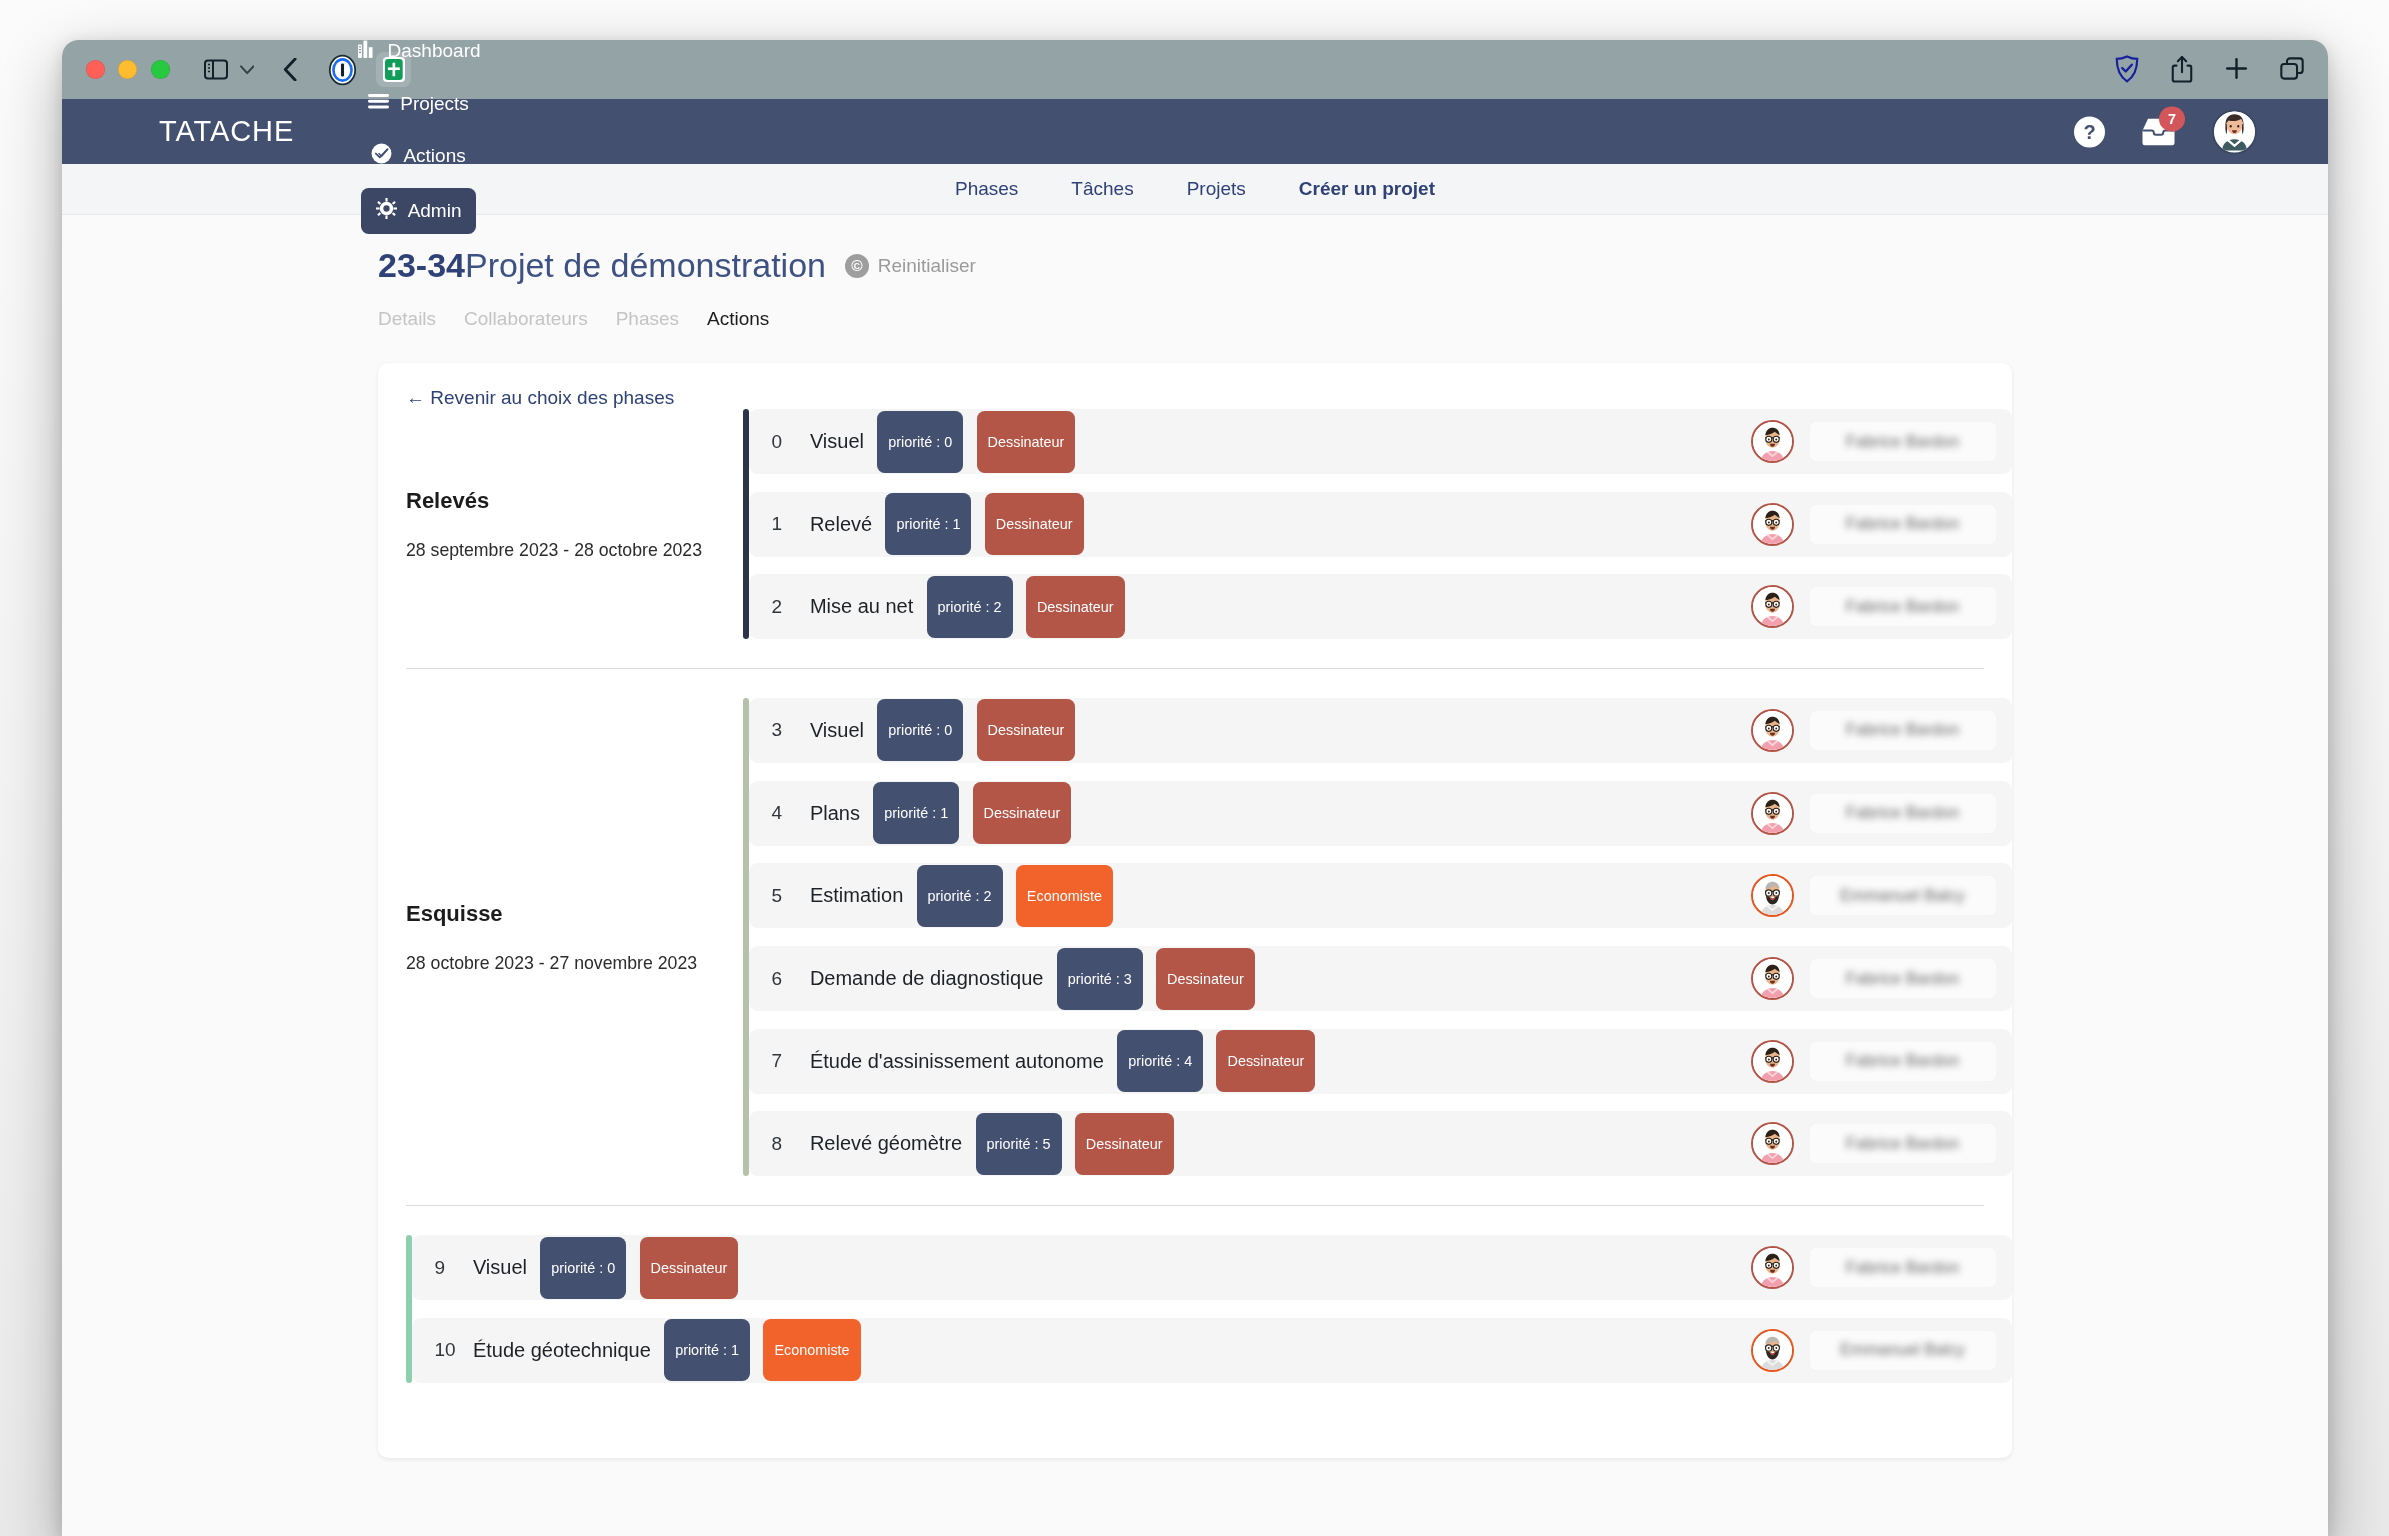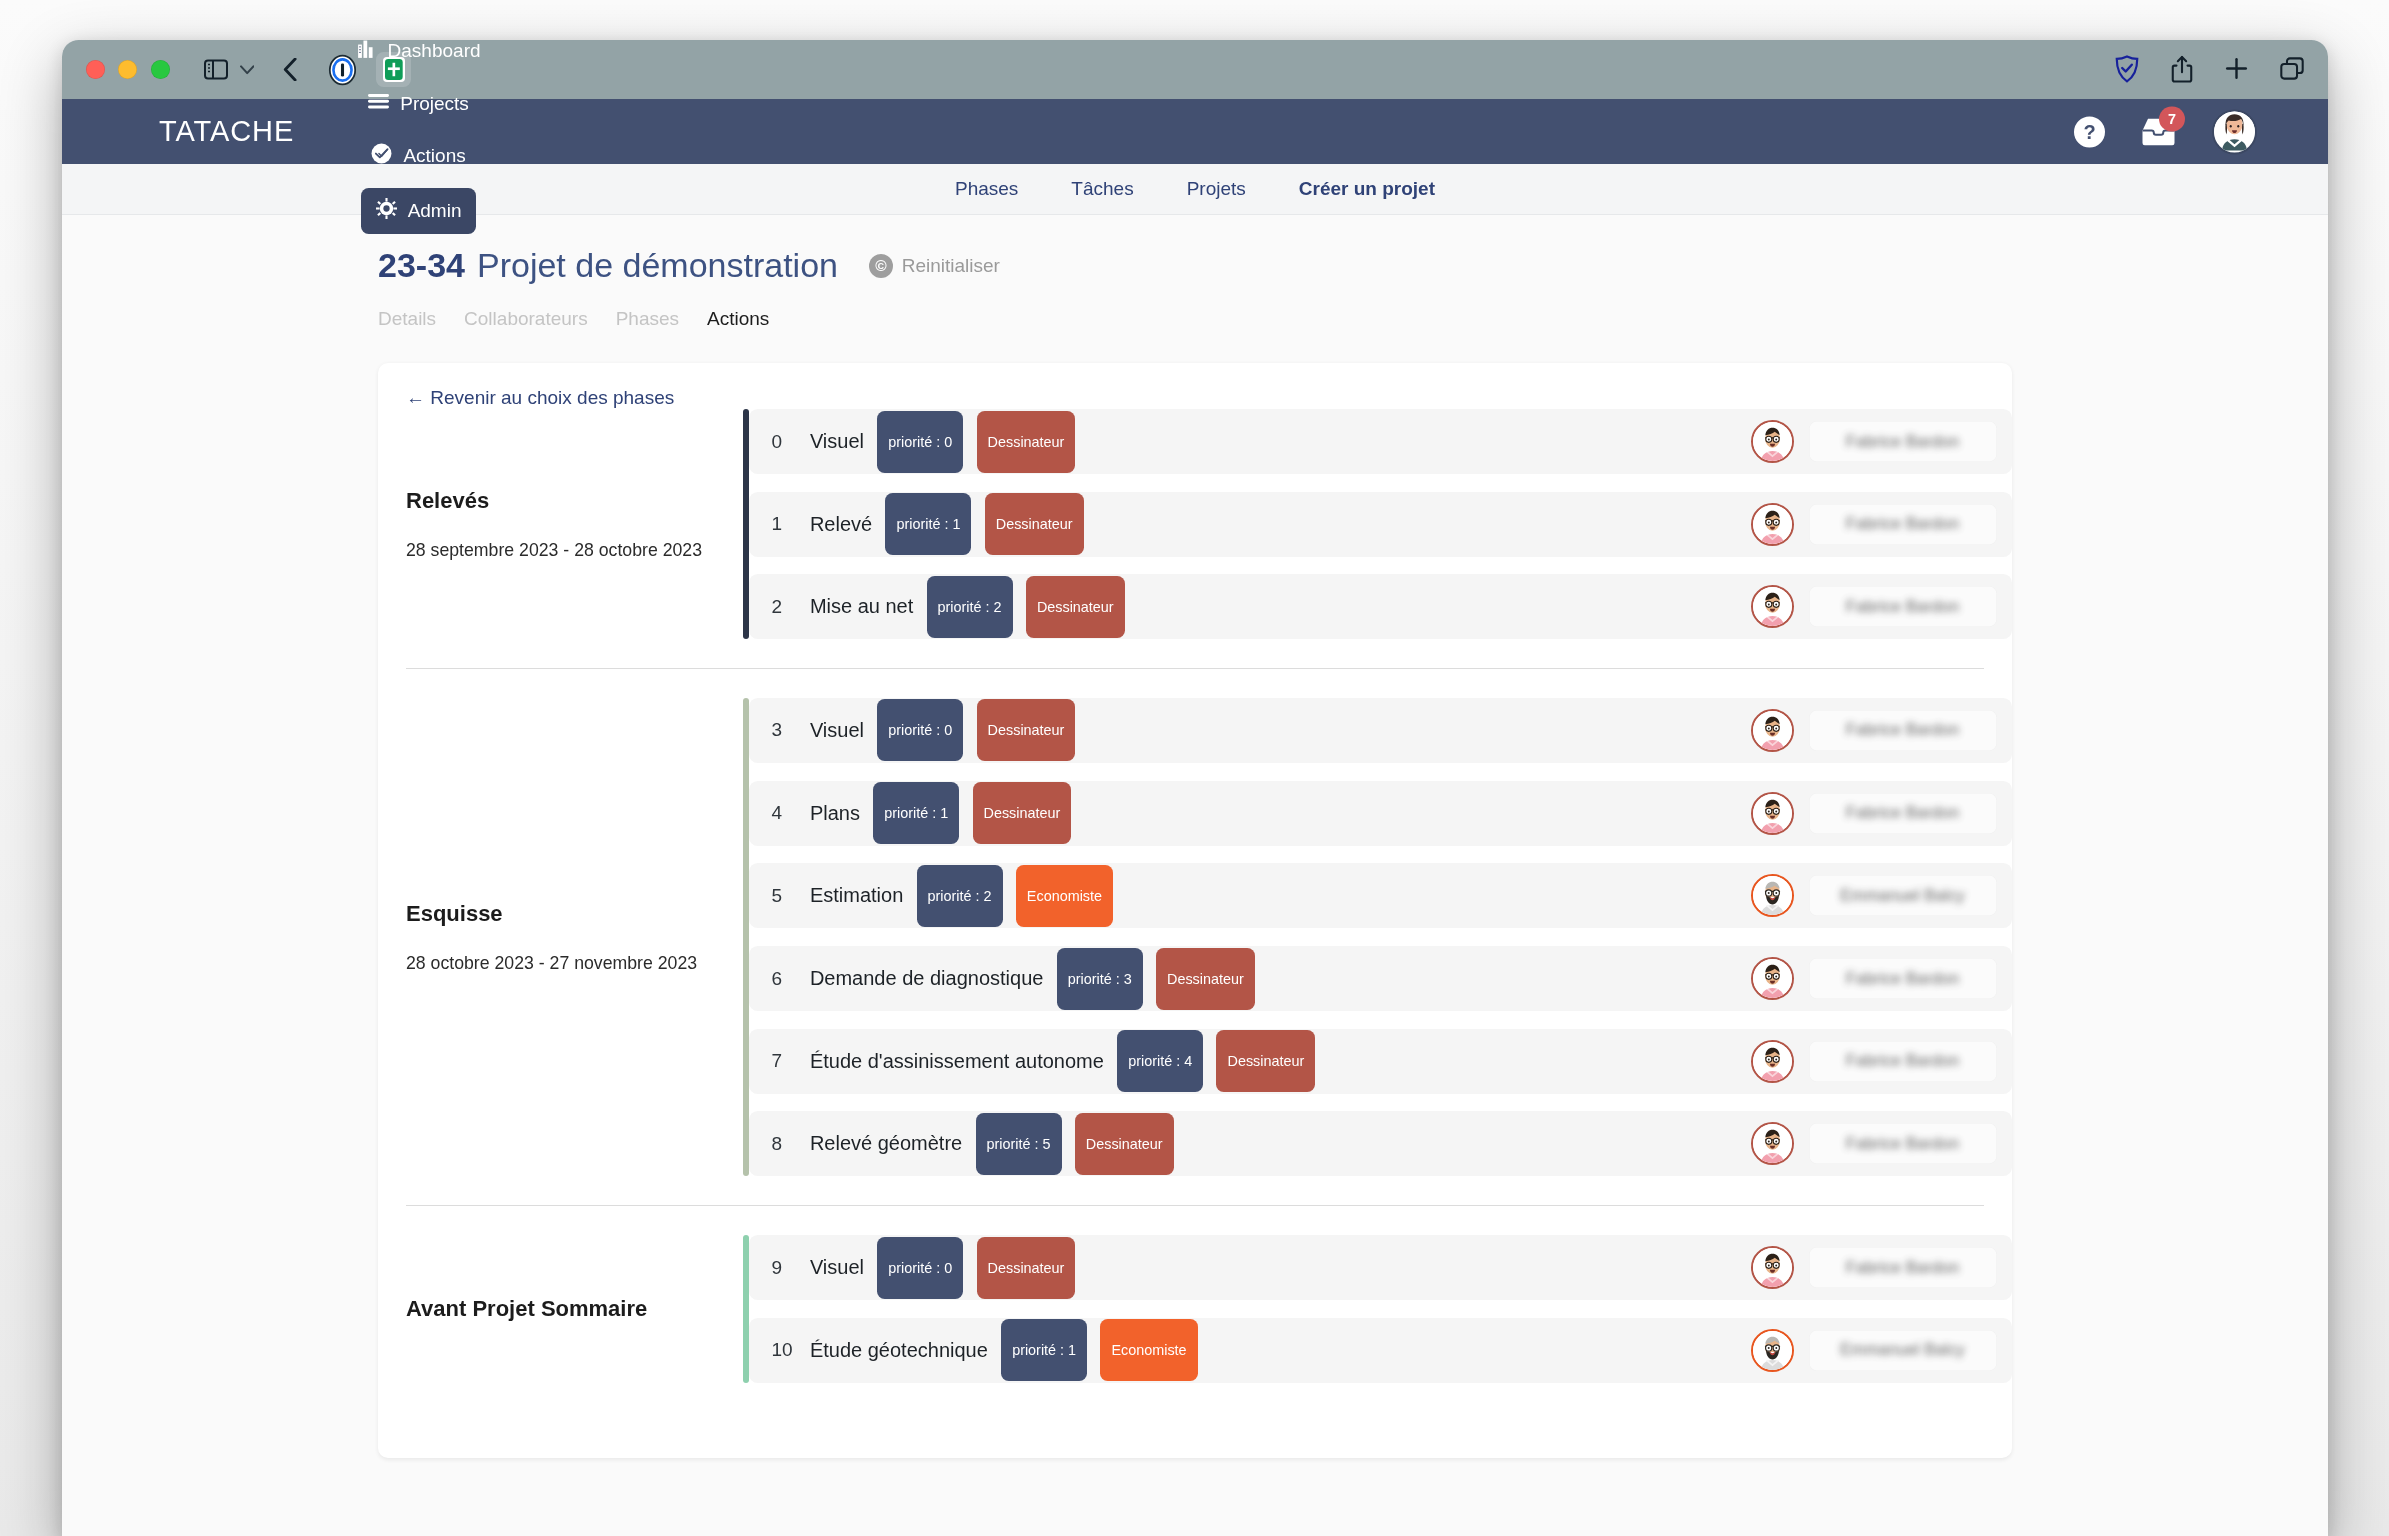--- a/index.html
+++ b/index.html
@@ -121,21 +121,21 @@
   .subnav-item.bold { font-weight: 700; }
 
   
   #page-body {
     background: #fafafa;
     height: calc(1497px - 59px - 65px - 51px);
     padding: 31px 0 0 0;
     overflow: hidden;
   }
   #page-header { padding: 0 0 0 316px; }
-  #page-title { display:flex; align-items:baseline; gap: 12px; }
+  #page-title { display:flex; align-items:baseline; }
   #title-code { font-size: 34px; font-weight: 700; color: #2f4277; }
   #title-name { font-size: 34px; font-weight: 400; color: #3d5282; }
   #reset-btn { display:flex; align-items:center; gap:8.8px; margin-left: 19px; align-self:center; }
   #reset-icon {
     width:24px;height:24px;border-radius:50%;
     background:#9e9e9e; color:#fff; font-size:15.5px;
     display:flex;align-items:center;justify-content:center; font-weight:700;
   }
   #reset-label { font-size: 19px; color:#9a9a9a; }
 
@@ -661,23 +661,20 @@
                   </span>
                   <span class="row-name-chip">
                     <span class="row-name-blur">Fabrice Bardon</span>
                   </span>
                 </span>
               </div>
             </div>
           </div>
           <div class="phase-sep"></div>
           <div class="phase-block">
-            <div class="phase-info">
-              <div class="phase-name">Avant Projet Sommaire</div>
-            </div>
             <div class="phase-bar" style="background: rgb(142, 208, 174);"></div>
             <div class="phase-rows">
               <div class="action-row">
                 <span class="row-idx">9</span>
                 <span class="row-title">Visuel</span>
                 <span class="badge priority">priorité : 0</span>
                 <span class="badge role-dessinateur">Dessinateur</span>
                 <span class="row-right">
                   <span class="row-avatar">
                     <svg width="39" height="39" viewBox="0 0 40 40">

